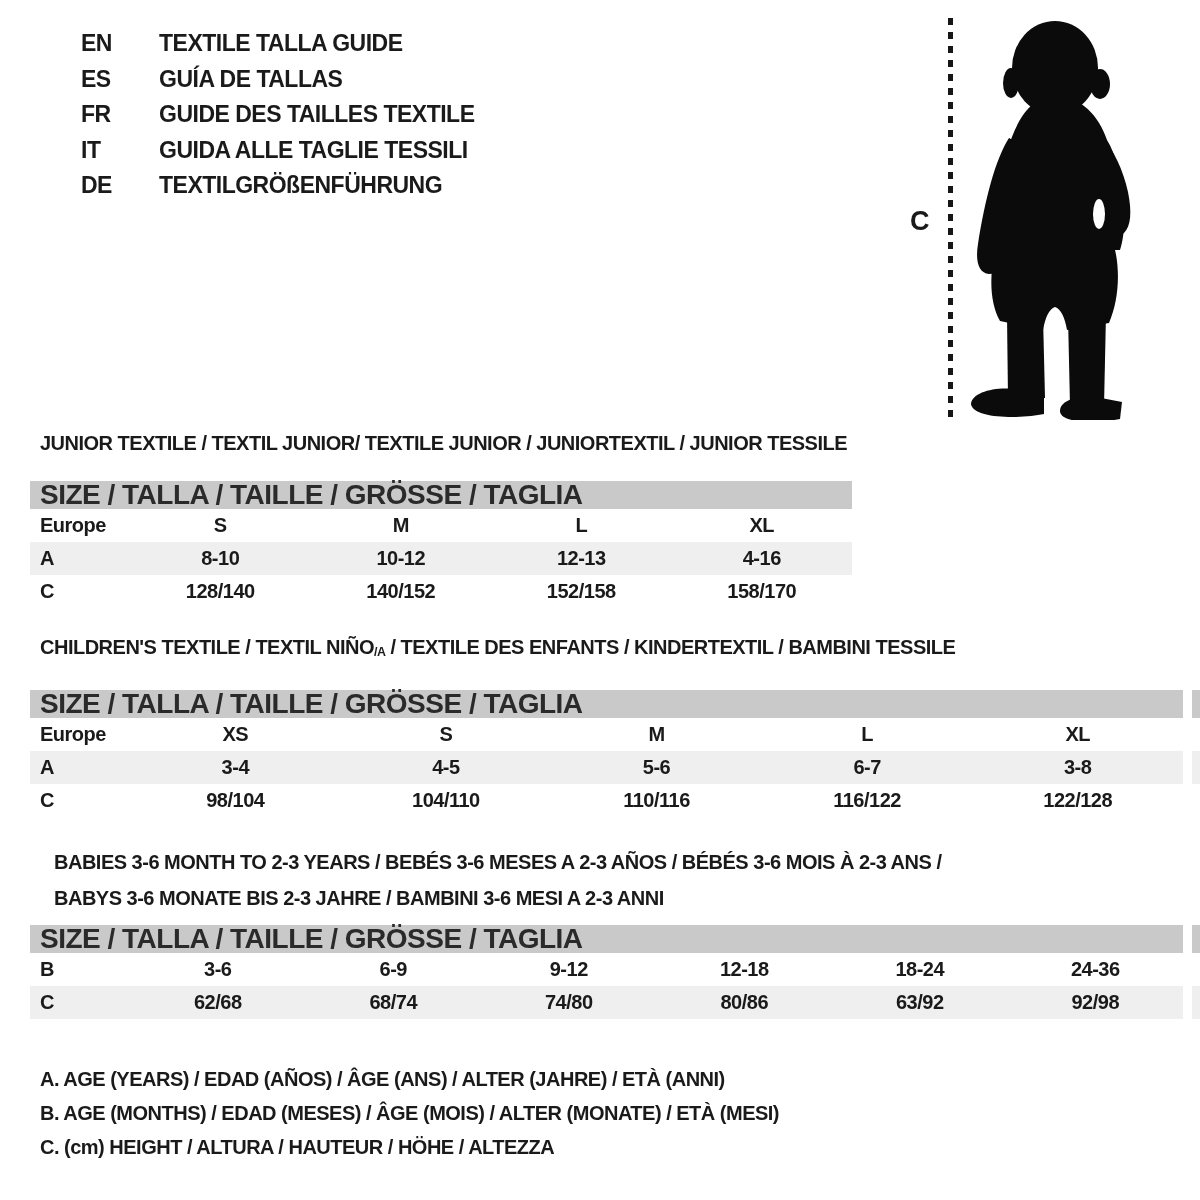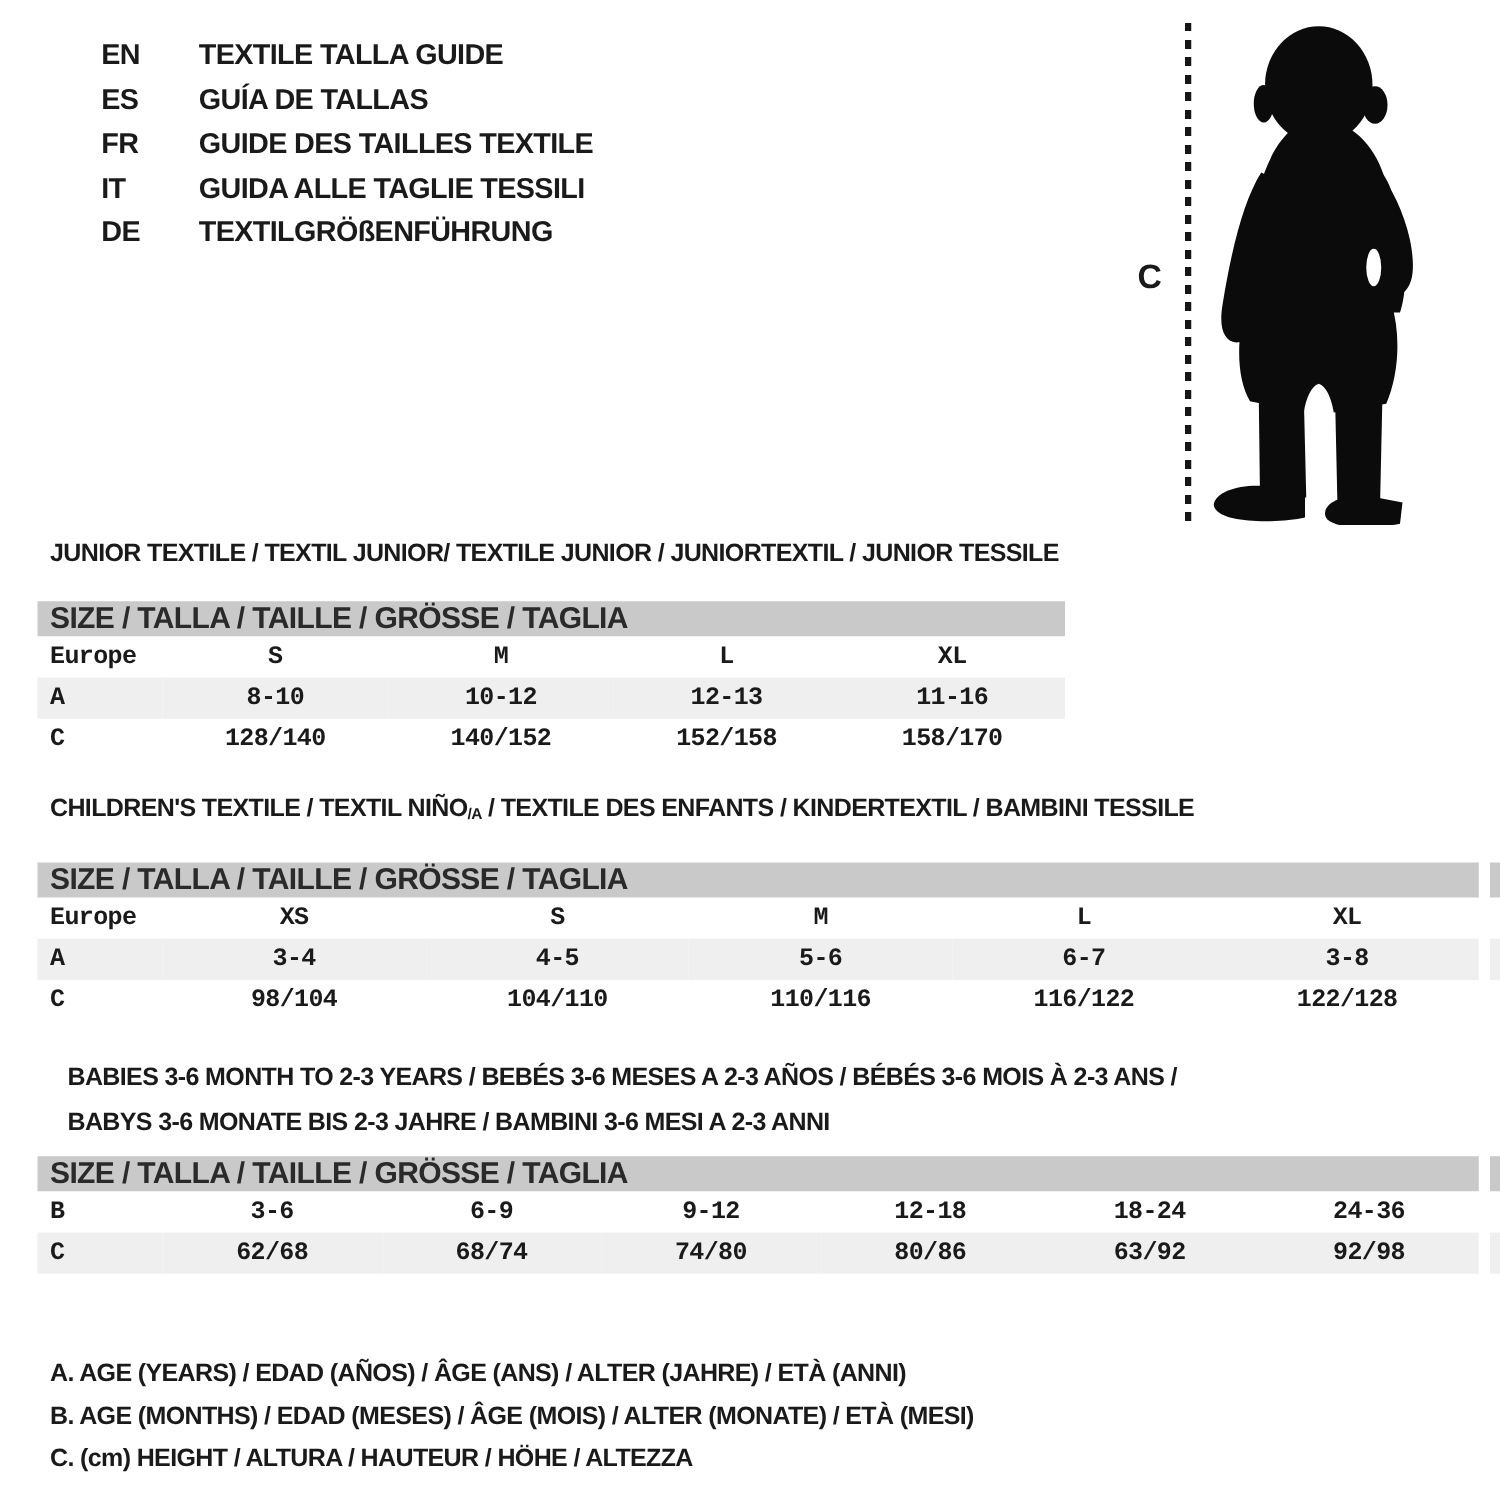--- a/index.html
+++ b/index.html
@@ -29,26 +29,26 @@
   .toddler{left:963px;top:20px;}
 
   
   .section-title{font-size:20px;white-space:nowrap;}
   .title-sub{font-size:0.62em;vertical-align:-0.18em;}
 
   .table-wrap{left:30px;}
   .size-bar{
     height:28px;line-height:28px;
     background:#c9c9c9;color:#2a2a2a;
-    padding-left:10px;font-size:24px;
+    padding-left:10px;font-size:28px;
   }
   table{border-collapse:collapse;table-layout:fixed;width:100%;}
   td{
     height:33px;text-align:center;font-size:20px;
-    padding:0;vertical-align:middle;white-space:nowrap;font-family:Liberation Mono, monospace;
+    padding:0;vertical-align:middle;white-space:nowrap;
   }
   td.lbl{text-align:left;padding-left:10px;}
   tr.shaded td{background:#efefef;}
   col.label-col{width:100px;}
 
   
   .legend-line{height:34px;line-height:34px;font-size:20px;white-space:nowrap;}
 
   
   .sliver{left:1192px;width:8px;}
@@ -154,21 +154,21 @@
         <td>S</td>
         <td>M</td>
         <td>L</td>
         <td>XL</td>
       </tr>
       <tr class="shaded">
         <td class="lbl">A</td>
         <td>8-10</td>
         <td>10-12</td>
         <td>12-13</td>
-        <td>11-16</td>
+        <td>4-16</td>
       </tr>
       <tr>
         <td class="lbl">C</td>
         <td>128/140</td>
         <td>140/152</td>
         <td>152/158</td>
         <td>158/170</td>
       </tr>
     </tbody>
   </table>
@@ -247,21 +247,21 @@
         <td>68/74</td>
         <td>74/80</td>
         <td>80/86</td>
         <td>63/92</td>
         <td>92/98</td>
       </tr>
     </tbody>
   </table>
 </div>
 
-<div class="abs" style="left:40px;top:1062px;margin-top:20px;">
+<div class="abs" style="left:40px;top:1062px;">
   <div class="legend-line">A. AGE (YEARS) / EDAD (AÑOS) / ÂGE (ANS) / ALTER (JAHRE) / ETÀ (ANNI)</div>
   <div class="legend-line">B. AGE (MONTHS) / EDAD (MESES) / ÂGE (MOIS) / ALTER (MONATE) / ETÀ (MESI)</div>
   <div class="legend-line">C. (cm) HEIGHT / ALTURA / HAUTEUR / HÖHE / ALTEZZA</div>
 </div>
 
 <div class="abs sliver dark" style="top:690px;height:28px;"></div>
 <div class="abs sliver light" style="top:751px;height:33px;"></div>
 <div class="abs sliver dark" style="top:925px;height:28px;"></div>
 <div class="abs sliver light" style="top:986px;height:33px;"></div>
 

